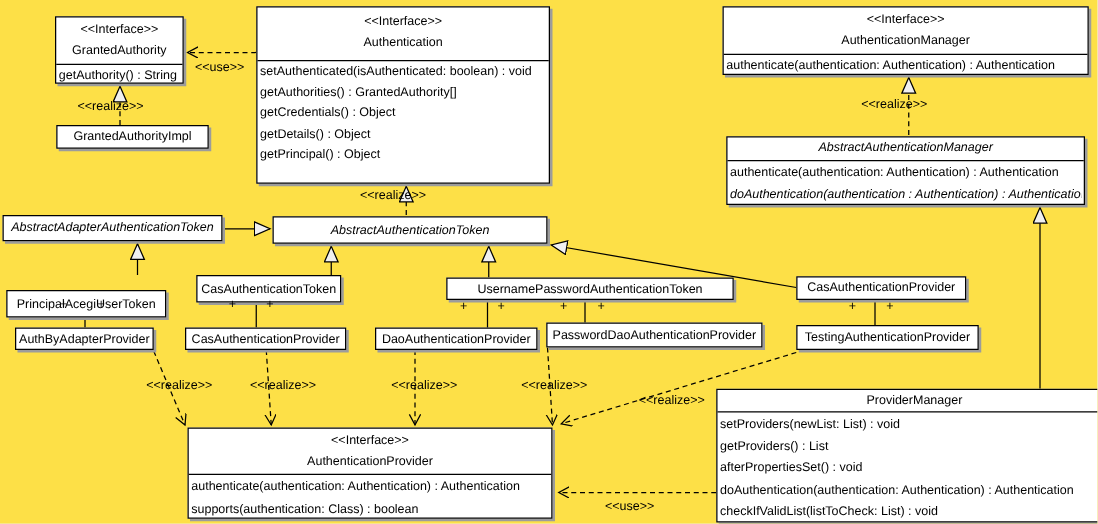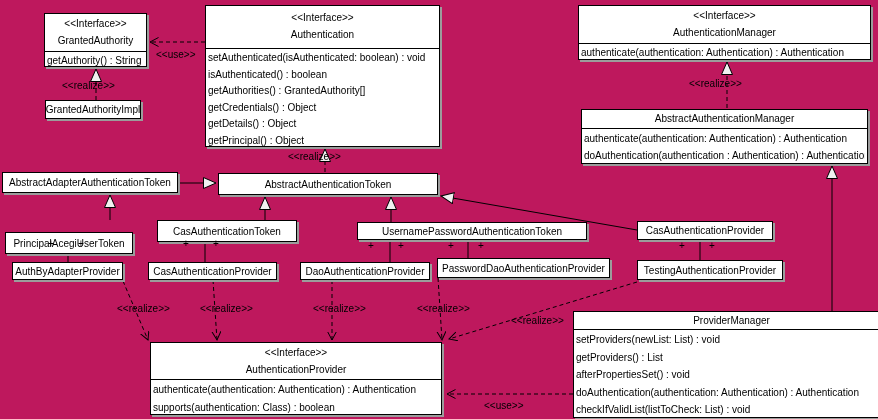--- a/index.html
+++ b/index.html
@@ -1,32 +1,32 @@
 <!DOCTYPE html>
 <html><head>
 <meta charset="utf-8">
 <style>
   html,body{margin:0;padding:0;background:#f0f0f0;}
   .canvas{
     position:relative;width:878px;height:419px;overflow:hidden;
-    background:#be185d;
+    background:#fde047;
     font-family:"Liberation Sans","DejaVu Sans",sans-serif;
     font-size:10px;color:#000;
   }
   svg.wires{position:absolute;left:0;top:0;z-index:1;pointer-events:none;}
   .box{
     position:absolute;box-sizing:border-box;background:#fff;
     border:1px solid #000;box-shadow:2px 2px 0 #9c9c9c;z-index:2;
   }
   .title{text-align:center;overflow:hidden;white-space:nowrap;}
   .title .stereo,.title .cname{line-height:17px;}
   .methods{border-top:1px solid #000;padding:1px 2px 0 2px;overflow:hidden;}
   .m{white-space:nowrap;overflow:hidden;}
   .single{display:flex;align-items:center;justify-content:center;white-space:nowrap;overflow:hidden;}
-  .it{}
+  .it{font-style:italic;}
   .lbl{position:absolute;z-index:3;white-space:nowrap;text-align:right;}
   .plus{position:absolute;z-index:3;}
 </style>
 </head>
 <body>
 
 <div class="canvas">
 
   <svg class="wires" width="878" height="419" viewBox="0 0 878 419">
     <defs>
@@ -66,32 +66,31 @@
   <div class="box" style="left:44px;top:13px;width:103px;height:54px">
     <div class="title" style="height:36px;padding-top:1px">
       <div class="stereo">&lt;&lt;Interface&gt;&gt;</div>
       <div class="cname">GrantedAuthority</div>
     </div>
     <div class="methods" style="line-height:15px">
       <div class="m">getAuthority() : String</div>
     </div>
   </div>
 
-  <div class="box single" style="left:45px;top:100px;width:96px;height:19px">
+  <div class="box single" style="left:45px;top:100px;width:122px;height:19px">
     <span>GrantedAuthorityImpl</span>
   </div>
 
   <div class="box" style="left:205px;top:5px;width:235px;height:142px">
     <div class="title" style="height:39px;padding-top:3px">
       <div class="stereo">&lt;&lt;Interface&gt;&gt;</div>
       <div class="cname">Authentication</div>
     </div>
     <div class="methods" style="line-height:16.6px">
       <div class="m">setAuthenticated(isAuthenticated: boolean) : void</div>
-      <div class="m">isAuthenticated() : boolean</div>
       <div class="m">getAuthorities() : GrantedAuthority[]</div>
       <div class="m">getCredentials() : Object</div>
       <div class="m">getDetails() : Object</div>
       <div class="m">getPrincipal() : Object</div>
     </div>
   </div>
 
   <div class="box" style="left:578px;top:5px;width:293px;height:55px">
     <div class="title" style="height:36px;padding-top:1px">
       <div class="stereo">&lt;&lt;Interface&gt;&gt;</div>
@@ -116,21 +115,21 @@
     <span>AbstractAdapterAuthenticationToken</span>
   </div>
 
   <div class="box single it" style="left:218px;top:173px;width:220px;height:22px">
     <span>AbstractAuthenticationToken</span>
   </div>
 
   <div class="box single" style="left:5px;top:232px;width:128px;height:22px">
     <span>PrincipalAcegiUserToken</span>
   </div>
-  <div class="box single" style="left:157px;top:220px;width:140px;height:22px">
+  <div class="box single" style="left:157px;top:220px;width:116px;height:22px">
     <span>CasAuthenticationToken</span>
   </div>
   <div class="box single" style="left:357px;top:222px;width:230px;height:18px">
     <span>UsernamePasswordAuthenticationToken</span>
   </div>
   <div class="box single" style="left:637px;top:221px;width:136px;height:19px">
     <span>CasAuthenticationProvider</span>
   </div>
 
   <div class="box single" style="left:12px;top:262px;width:111px;height:18px">

